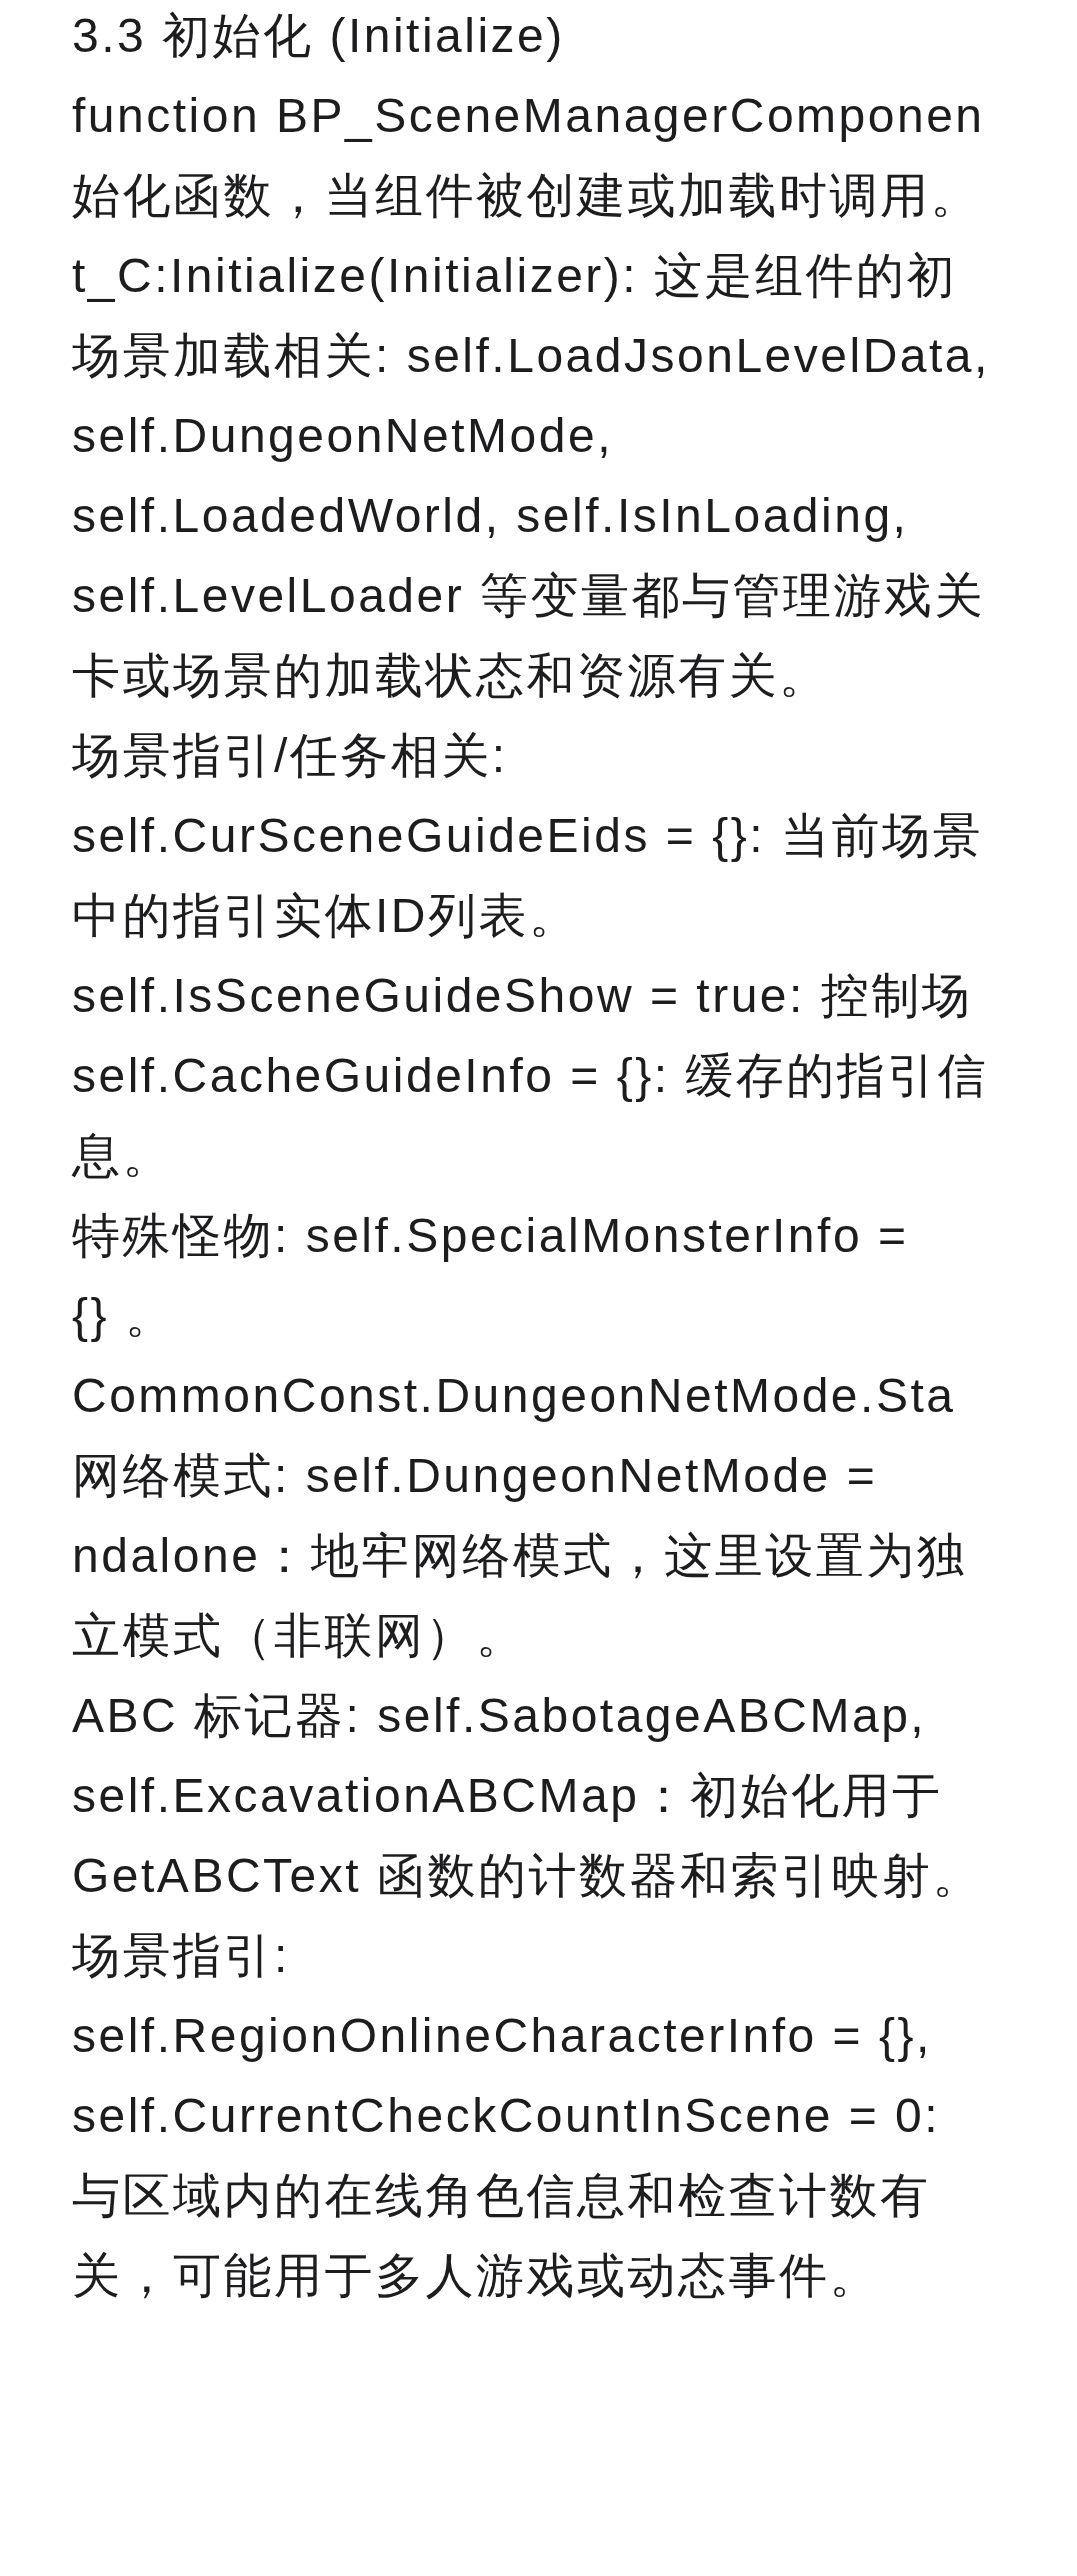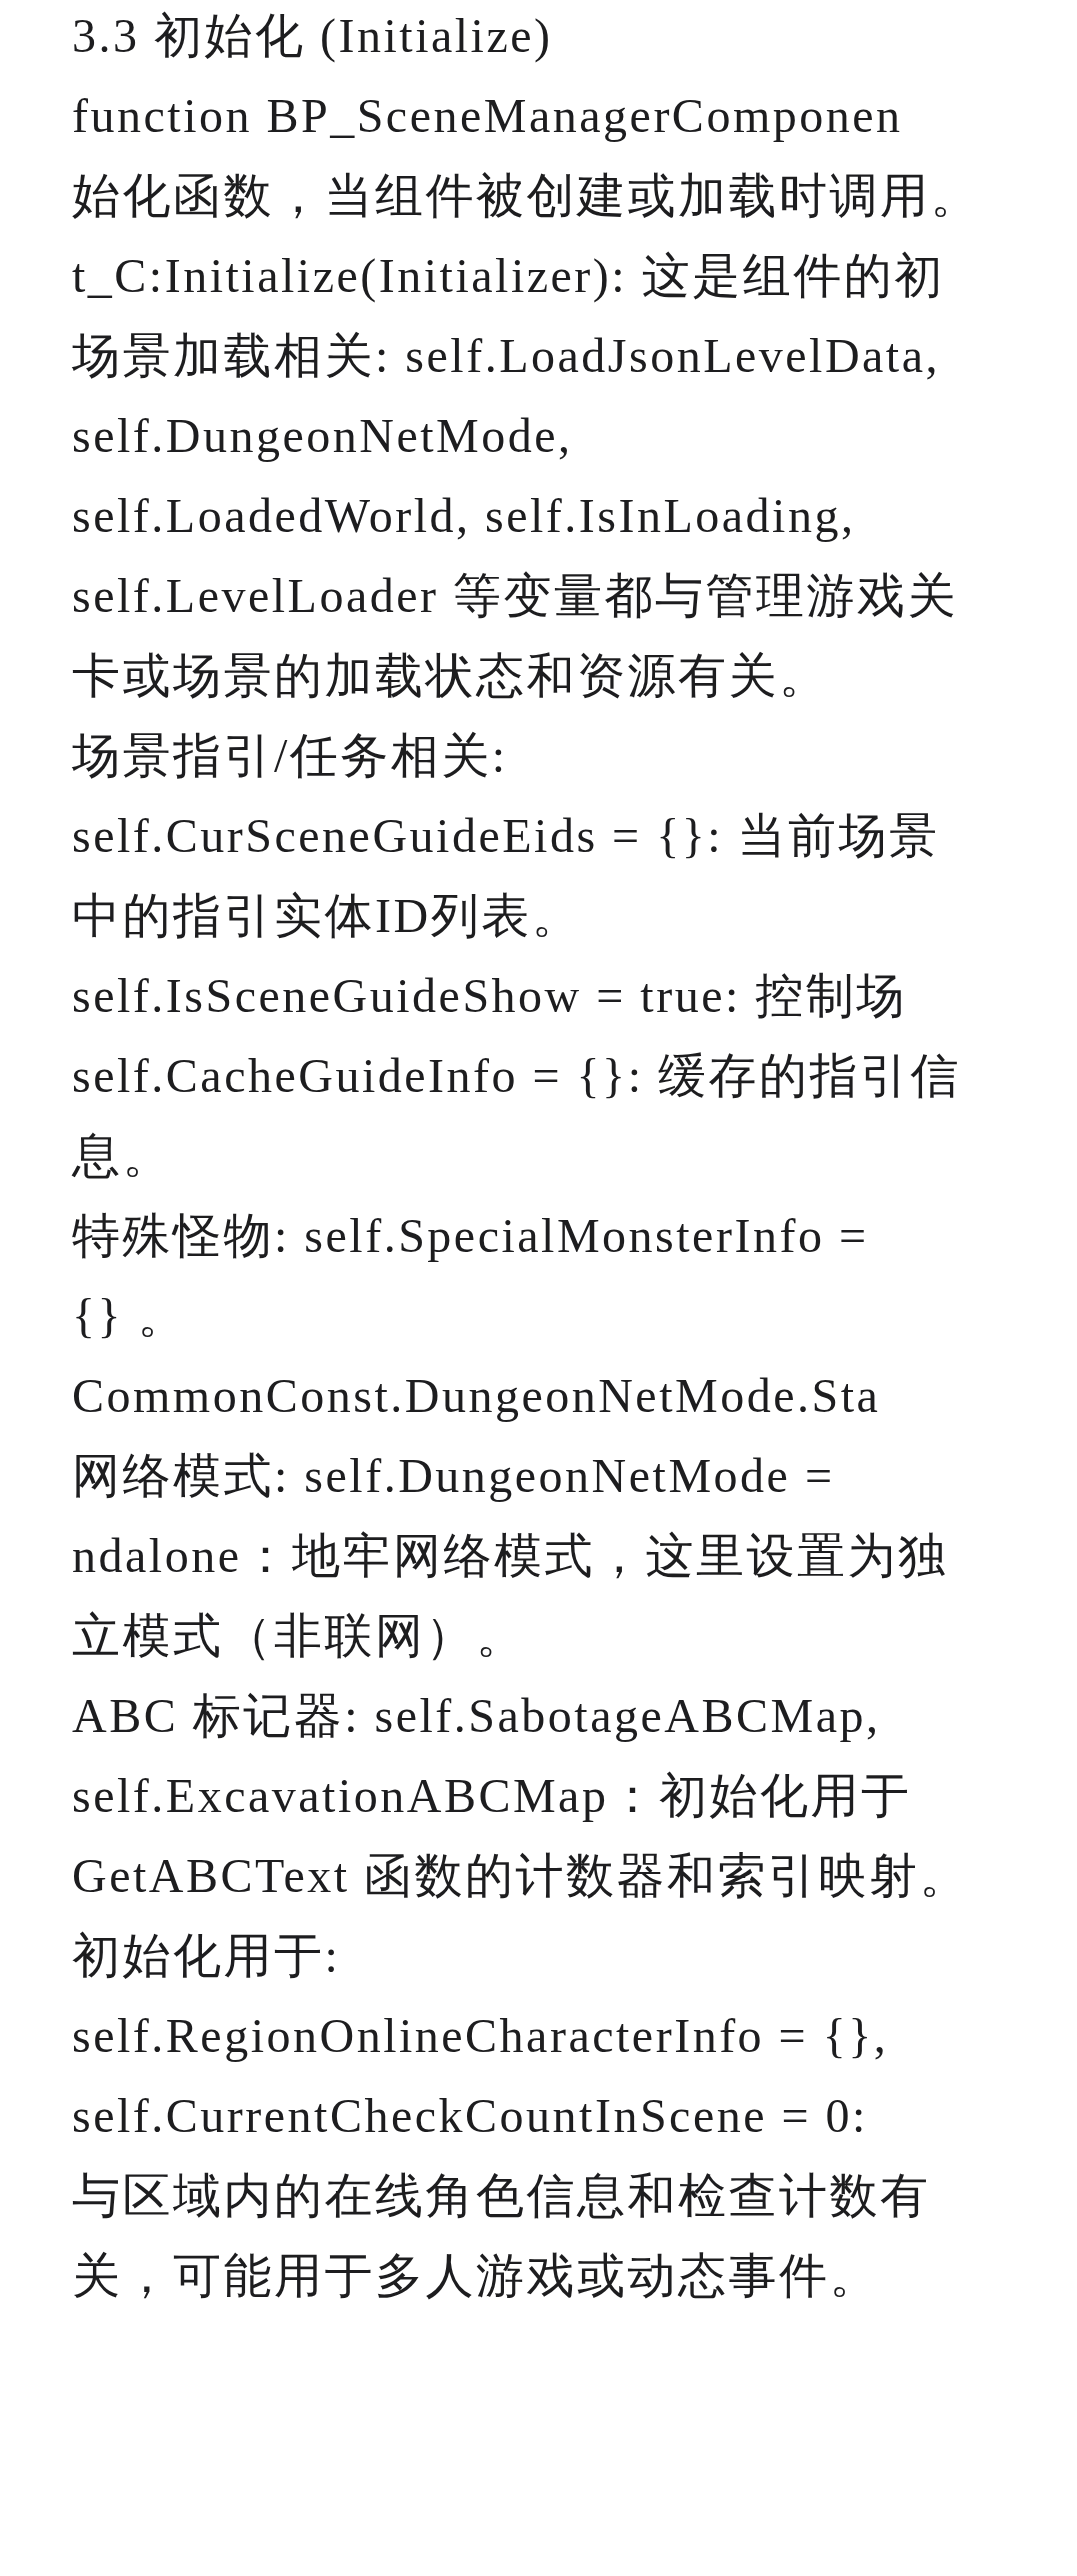--- a/index.html
+++ b/index.html
@@ -13,21 +13,20 @@
     position: relative;
     overflow: hidden;
     font-family: "Liberation Sans", sans-serif;
   }
   .doc-scroll-area {
     position: absolute;
     left: 0;
     top: 0;
     width: 938px;
     height: 2576px;
-    font-family: Liberation Serif, serif;
   }
   .text-content {
     position: absolute;
     left: 72px;
     top: -4px;
     right: 0;
     color: #1d1d1f;
     font-size: 48px;
     letter-spacing: 2.5px;
     font-weight: 400;
@@ -69,21 +68,21 @@
         <div class="text-line">息。</div>
         <div class="text-line">特殊怪物: self.SpecialMonsterInfo =</div>
         <div class="text-line">{} 。</div>
         <div class="text-line">CommonConst.DungeonNetMode.Sta</div>
         <div class="text-line">网络模式: self.DungeonNetMode =</div>
         <div class="text-line">ndalone：地牢网络模式，这里设置为独</div>
         <div class="text-line">立模式（非联网）。</div>
         <div class="text-line">ABC 标记器: self.SabotageABCMap,</div>
         <div class="text-line">self.ExcavationABCMap：初始化用于</div>
         <div class="text-line">GetABCText 函数的计数器和索引映射。</div>
-        <div class="text-line">初始化用于:</div>
+        <div class="text-line">场景指引:</div>
         <div class="text-line">self.RegionOnlineCharacterInfo = {},</div>
         <div class="text-line">self.CurrentCheckCountInScene = 0:</div>
         <div class="text-line">与区域内的在线角色信息和检查计数有</div>
         <div class="text-line">关，可能用于多人游戏或动态事件。</div>
       </div>
   </div>
 
   <div class="scrollbar-track">
     
   </div>

